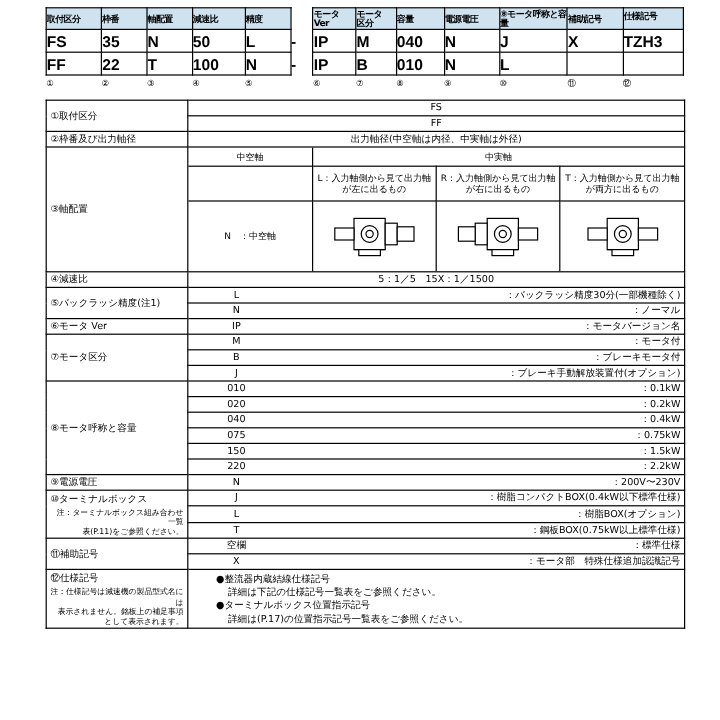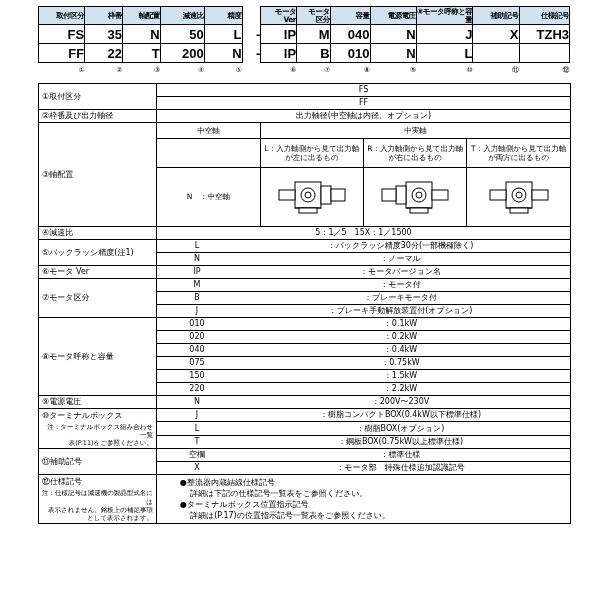--- a/index.html
+++ b/index.html
@@ -26,21 +26,21 @@
   
   .codeblock {
     margin: 6px 30px 0 38px;
   }
   table.codetbl {
     border-collapse: collapse;
     width: 100%;
     table-layout: fixed;
   }
   table.codetbl td {
-    text-align: right;
+    text-align: left;
     vertical-align: middle;
     padding: 0;
   }
   .hdrcell {
     background: #cfe2f0;
     border: 1px solid #000;
     font-size: 7.5px;
     font-weight: bold;
     height: 17px;
     letter-spacing: -0.5px;
@@ -138,21 +138,21 @@
   
   .kv {
     display: flex;
   }
   .kv .k {
     width: 74px;
     text-align: center;
   }
   .kv .v {
     flex: 1;
-    text-align: center;
+    text-align: right;
   }
 
   
   .bullet {
     font-size: 8px;
     line-height: 1.35;
     margin-left: 20px;
   }
   .indent { padding-left: 10px; display: block; }
 
@@ -192,42 +192,42 @@
             <td class="hdrcell" style="white-space: pre-line;">精度</td>
             <td class="hdrnone" style="white-space: pre-line;"></td>
             <td class="hdrcell" style="white-space: pre-line;">モータ
 Ver</td>
             <td class="hdrcell" style="white-space: pre-line;">モータ
 区分</td>
             <td class="hdrcell" style="white-space: pre-line;">容量</td>
             <td class="hdrcell" style="white-space: pre-line;">電源電圧</td>
             <td class="hdrcell" style="white-space: pre-line;">⑧モータ呼称と容量</td>
             <td class="hdrcell" style="white-space: pre-line;">補助記号</td>
-            <td class="hdrcell" style="white-space: pre-line;">仕様記号</td>
+            <td class="hdrcell" style="white-space: pre-line; font-family: Liberation Mono, monospace;">仕様記号</td>
           </tr>
           <tr>
             <td class="boxcell">FS</td>
             <td class="boxcell">35</td>
             <td class="boxcell">N</td>
             <td class="boxcell">50</td>
             <td class="boxcell">L</td>
             <td class="plaincell">-</td>
             <td class="boxcell">IP</td>
             <td class="boxcell">M</td>
             <td class="boxcell">040</td>
             <td class="boxcell">N</td>
             <td class="boxcell">J</td>
             <td class="boxcell">X</td>
             <td class="boxcell">TZH3</td>
           </tr>
           <tr>
             <td class="boxcell row2">FF</td>
             <td class="boxcell row2">22</td>
             <td class="boxcell row2">T</td>
-            <td class="boxcell row2">200</td>
+            <td class="boxcell row2">100</td>
             <td class="boxcell row2">N</td>
             <td class="plaincell">-</td>
             <td class="boxcell row2">IP</td>
             <td class="boxcell row2">B</td>
             <td class="boxcell row2">010</td>
             <td class="boxcell row2">N</td>
             <td class="boxcell row2">L</td>
             <td class="boxcell row2"></td>
             <td class="boxcell row2"></td>
           </tr>
@@ -260,21 +260,21 @@
       <tr>
         <td class="lbl" rowspan="2">①取付区分</td>
         <td class="val">FS</td>
       </tr>
       <tr>
         <td class="val">FF</td>
       </tr>
 
       <tr>
         <td class="lbl">②枠番及び出力軸径</td>
-        <td class="val">出力軸径(中空軸は内径、オプション)</td>
+        <td class="val">出力軸径(中空軸は内径、中実軸は外径)</td>
       </tr>
 
       <tr>
         <td class="lbl">③軸配置</td>
         <td style="padding:0">
           <div class="arr-wrap">
             <table class="arr">
               <colgroup>
                 <col style="width:25%">
                 <col style="width:25%">

